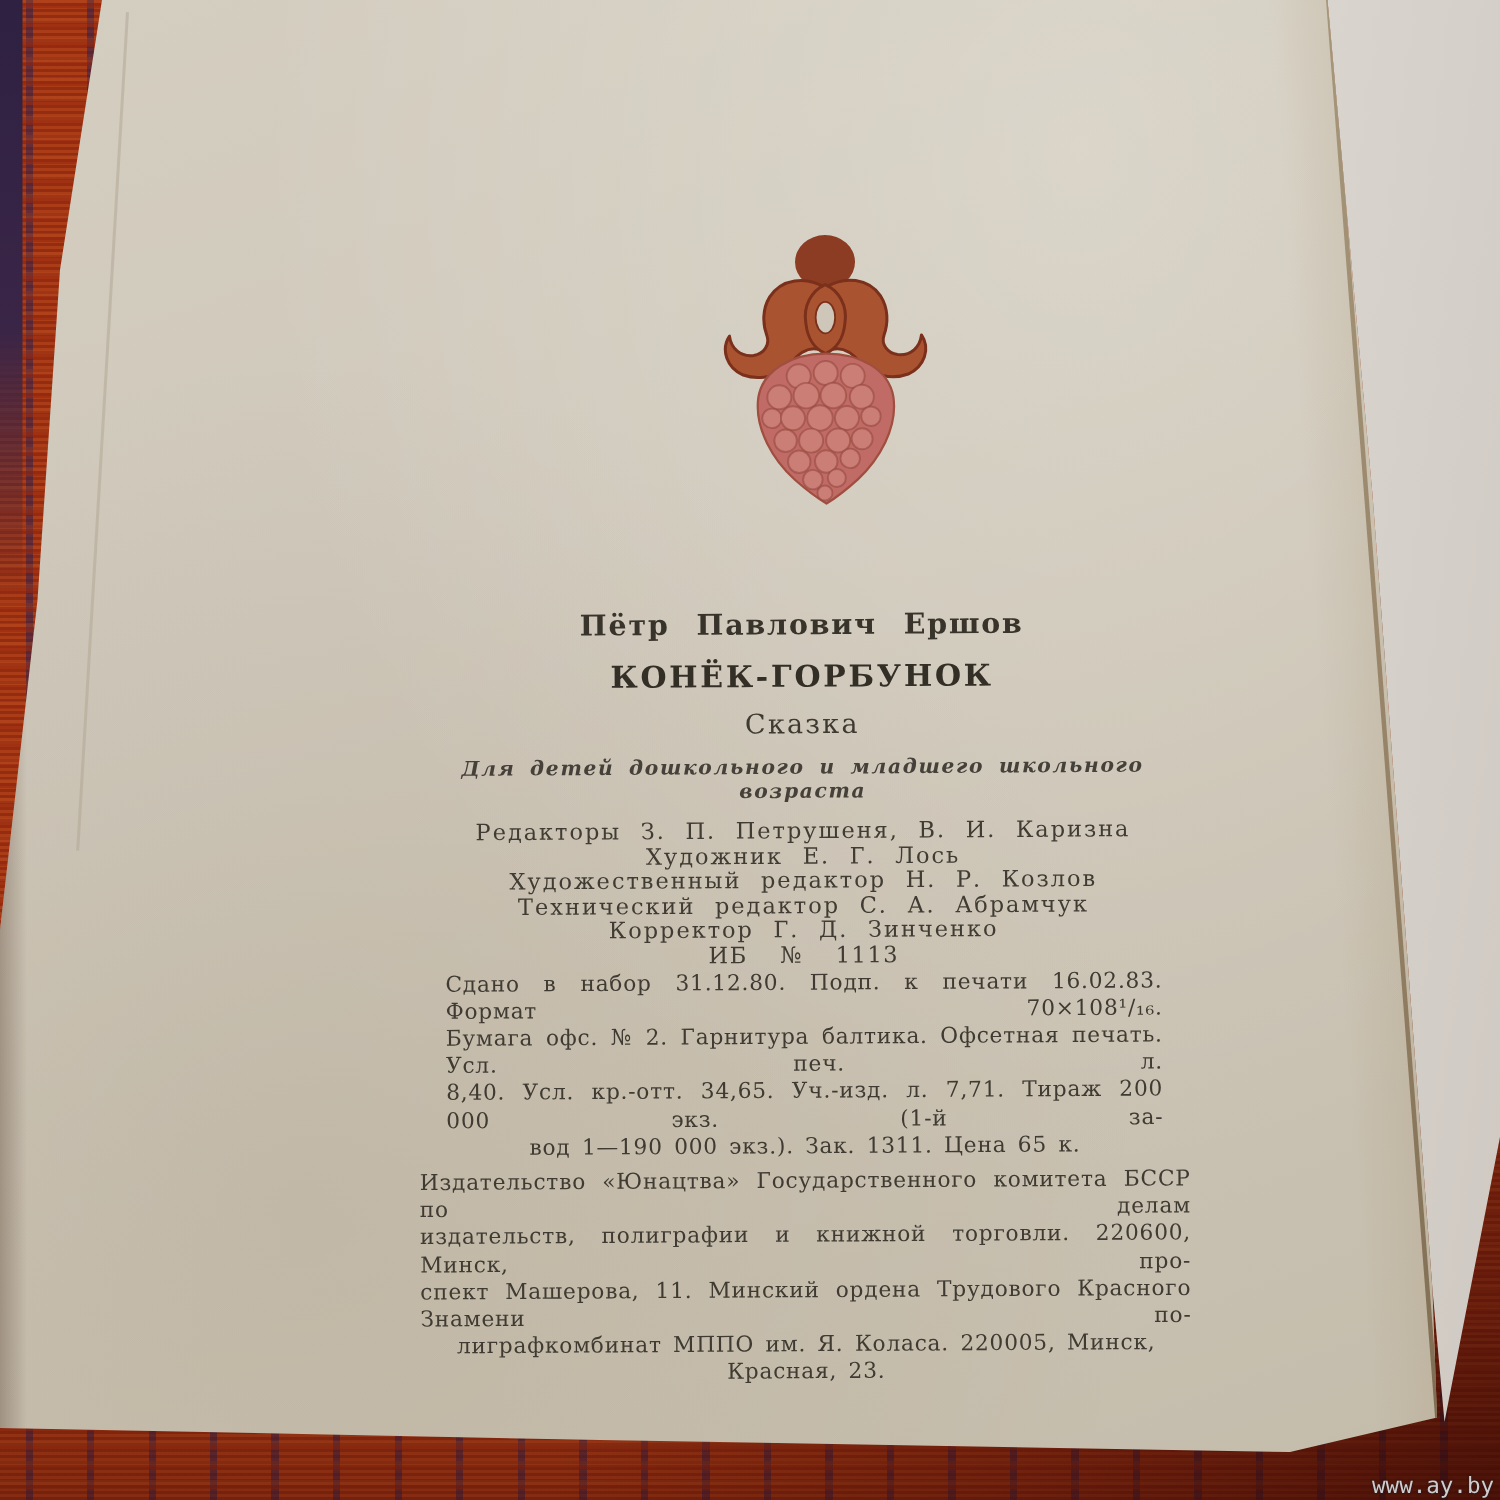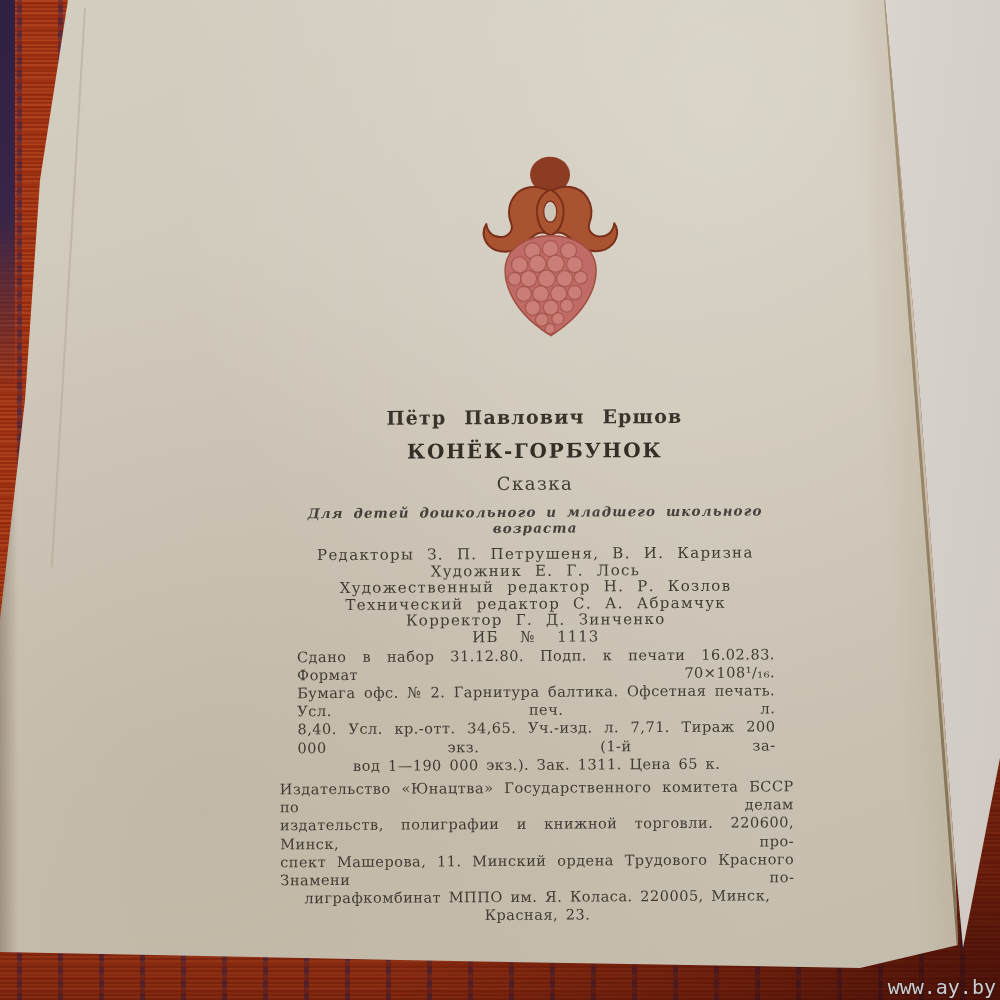--- a/index.html
+++ b/index.html
@@ -48,21 +48,21 @@
   .subtitle{margin-top:10px;line-height:22px;font-size:18px;letter-spacing:1.5px;color:#3e3a31;}
   .audience{margin-top:9px;line-height:16px;font-size:13.5px;font-style:italic;font-weight:600;letter-spacing:1.1px;word-spacing:4px;color:#45413a;}
   .credits{margin-top:10px;font-size:15px;line-height:16.5px;letter-spacing:1.3px;word-spacing:7px;color:#403c33;}
   .ib{margin-top:0;line-height:16px;font-size:15px;letter-spacing:1px;word-spacing:16px;color:#403c33;}
   .para{font-size:14.5px;line-height:18.2px;letter-spacing:0.5px;word-spacing:2.5px;color:#3f3b32;}
   .print-info{margin:2px auto 0;width:478px;}
   .publisher-info{margin:5px auto 0;width:514px;}
   .jline{text-align:justify;text-align-last:justify;}
   .jline-last{text-align:center;text-align-last:center;}
   .watermark{position:absolute;right:4px;bottom:1px;z-index:5;
-    font-family:"DejaVu Sans Mono","Liberation Mono",monospace;font-size:20px;
+    font-family:"DejaVu Sans Mono","Liberation Mono",monospace;font-size:15px;
     color:#cfcdd0;text-shadow:0 0 2px rgba(40,30,30,0.9), 0 0 1px rgba(40,30,30,0.9);margin-left:48px;}
 </style>
 </head>
 <body>
 
 <div class="scene">
   <div class="carpet-shade"></div>
   <div class="carpet-stripe-dark"></div>
 
   <div class="white-page"></div>

